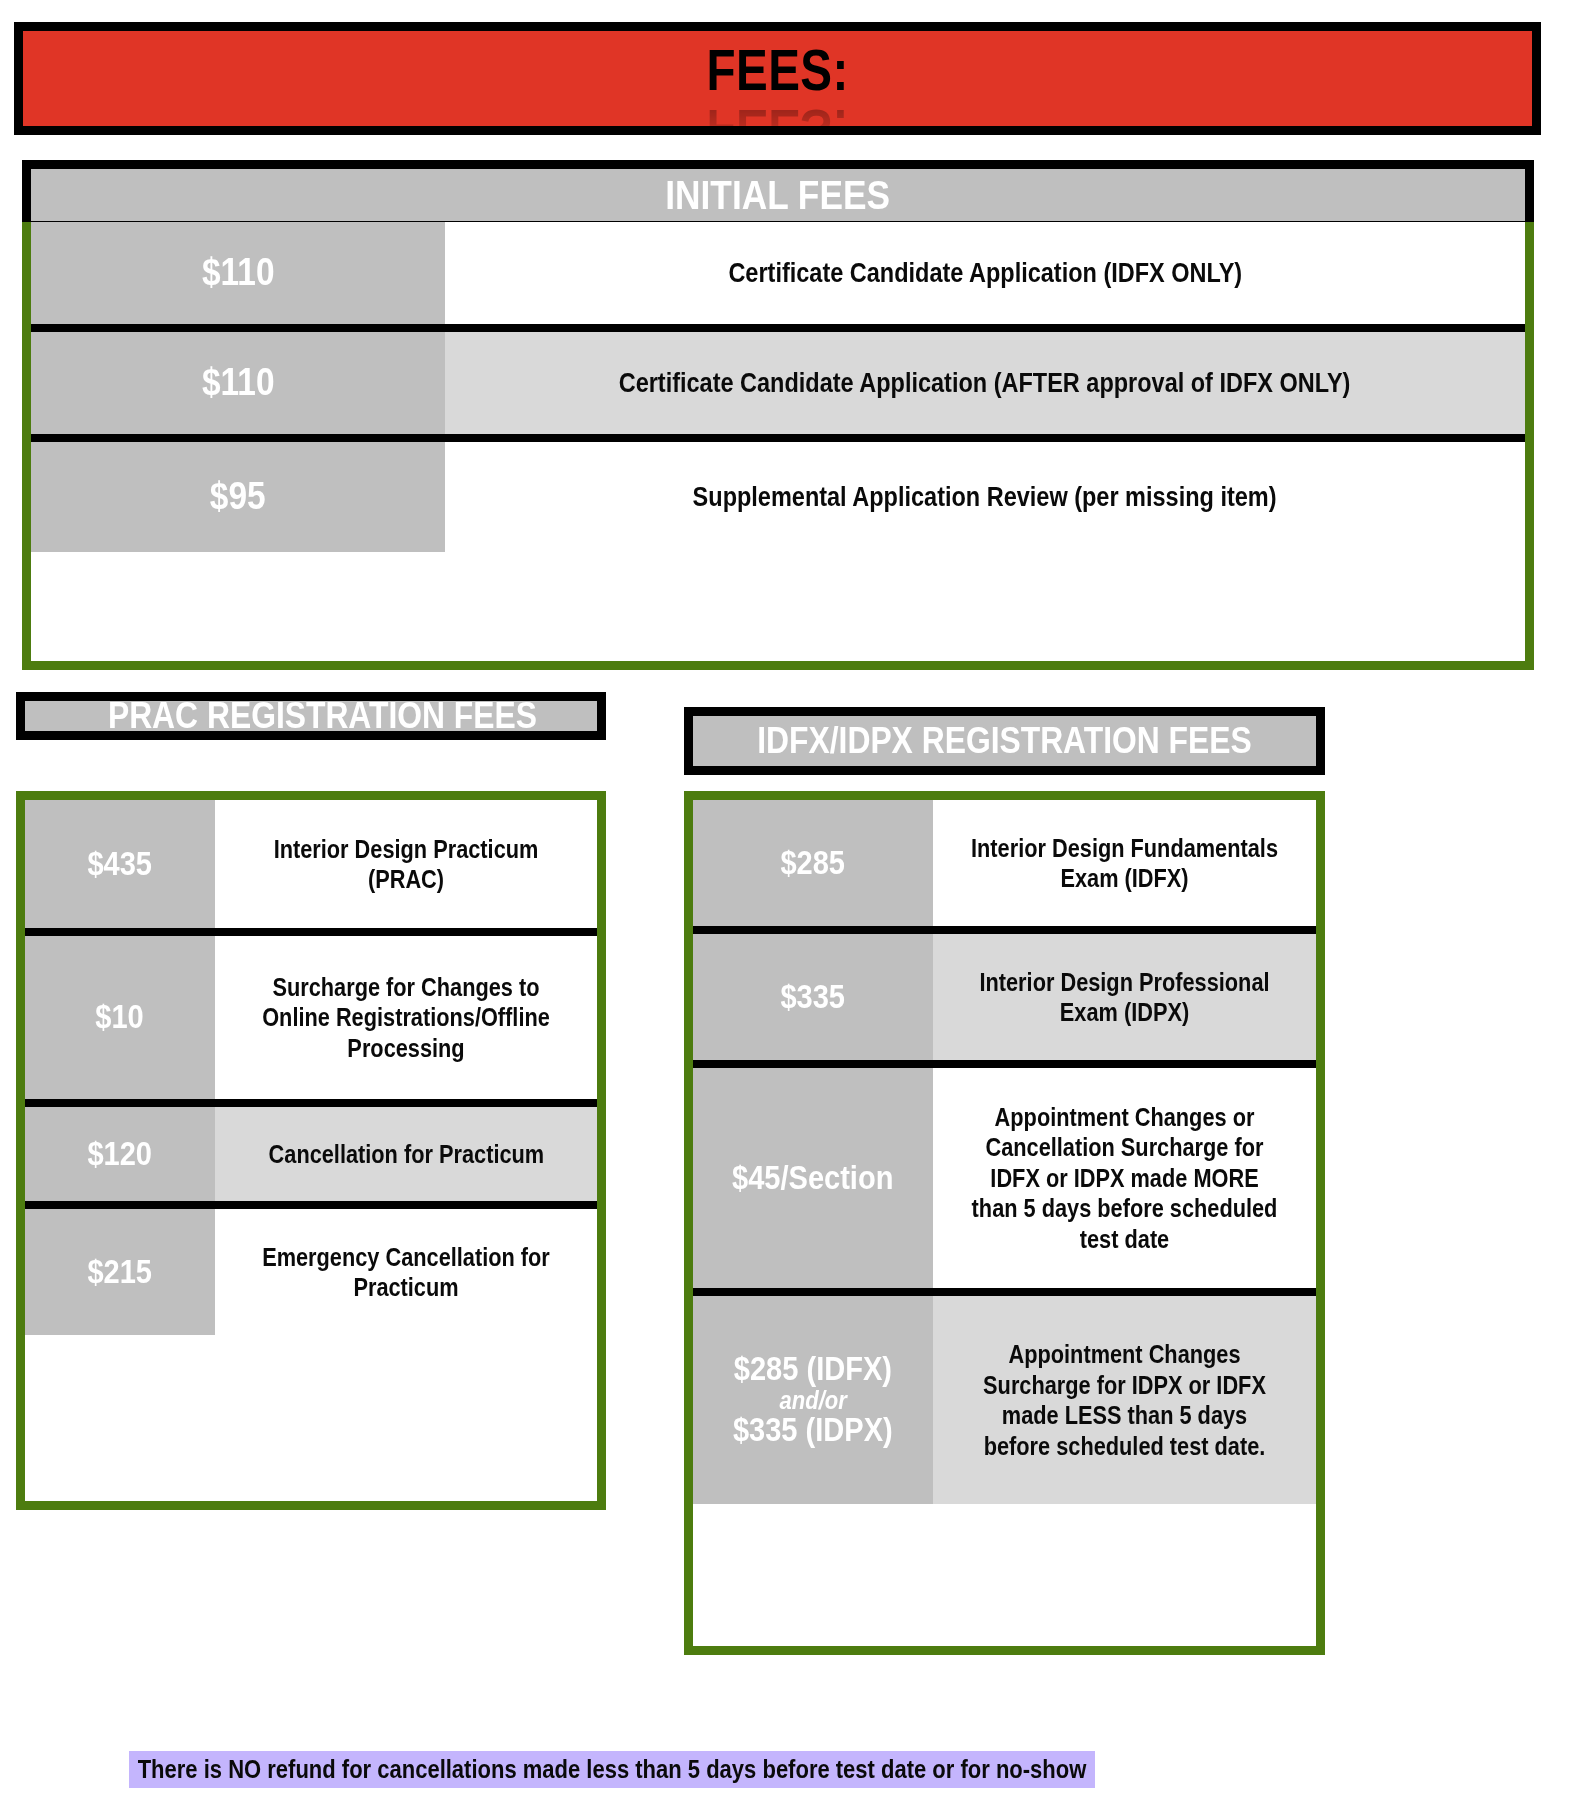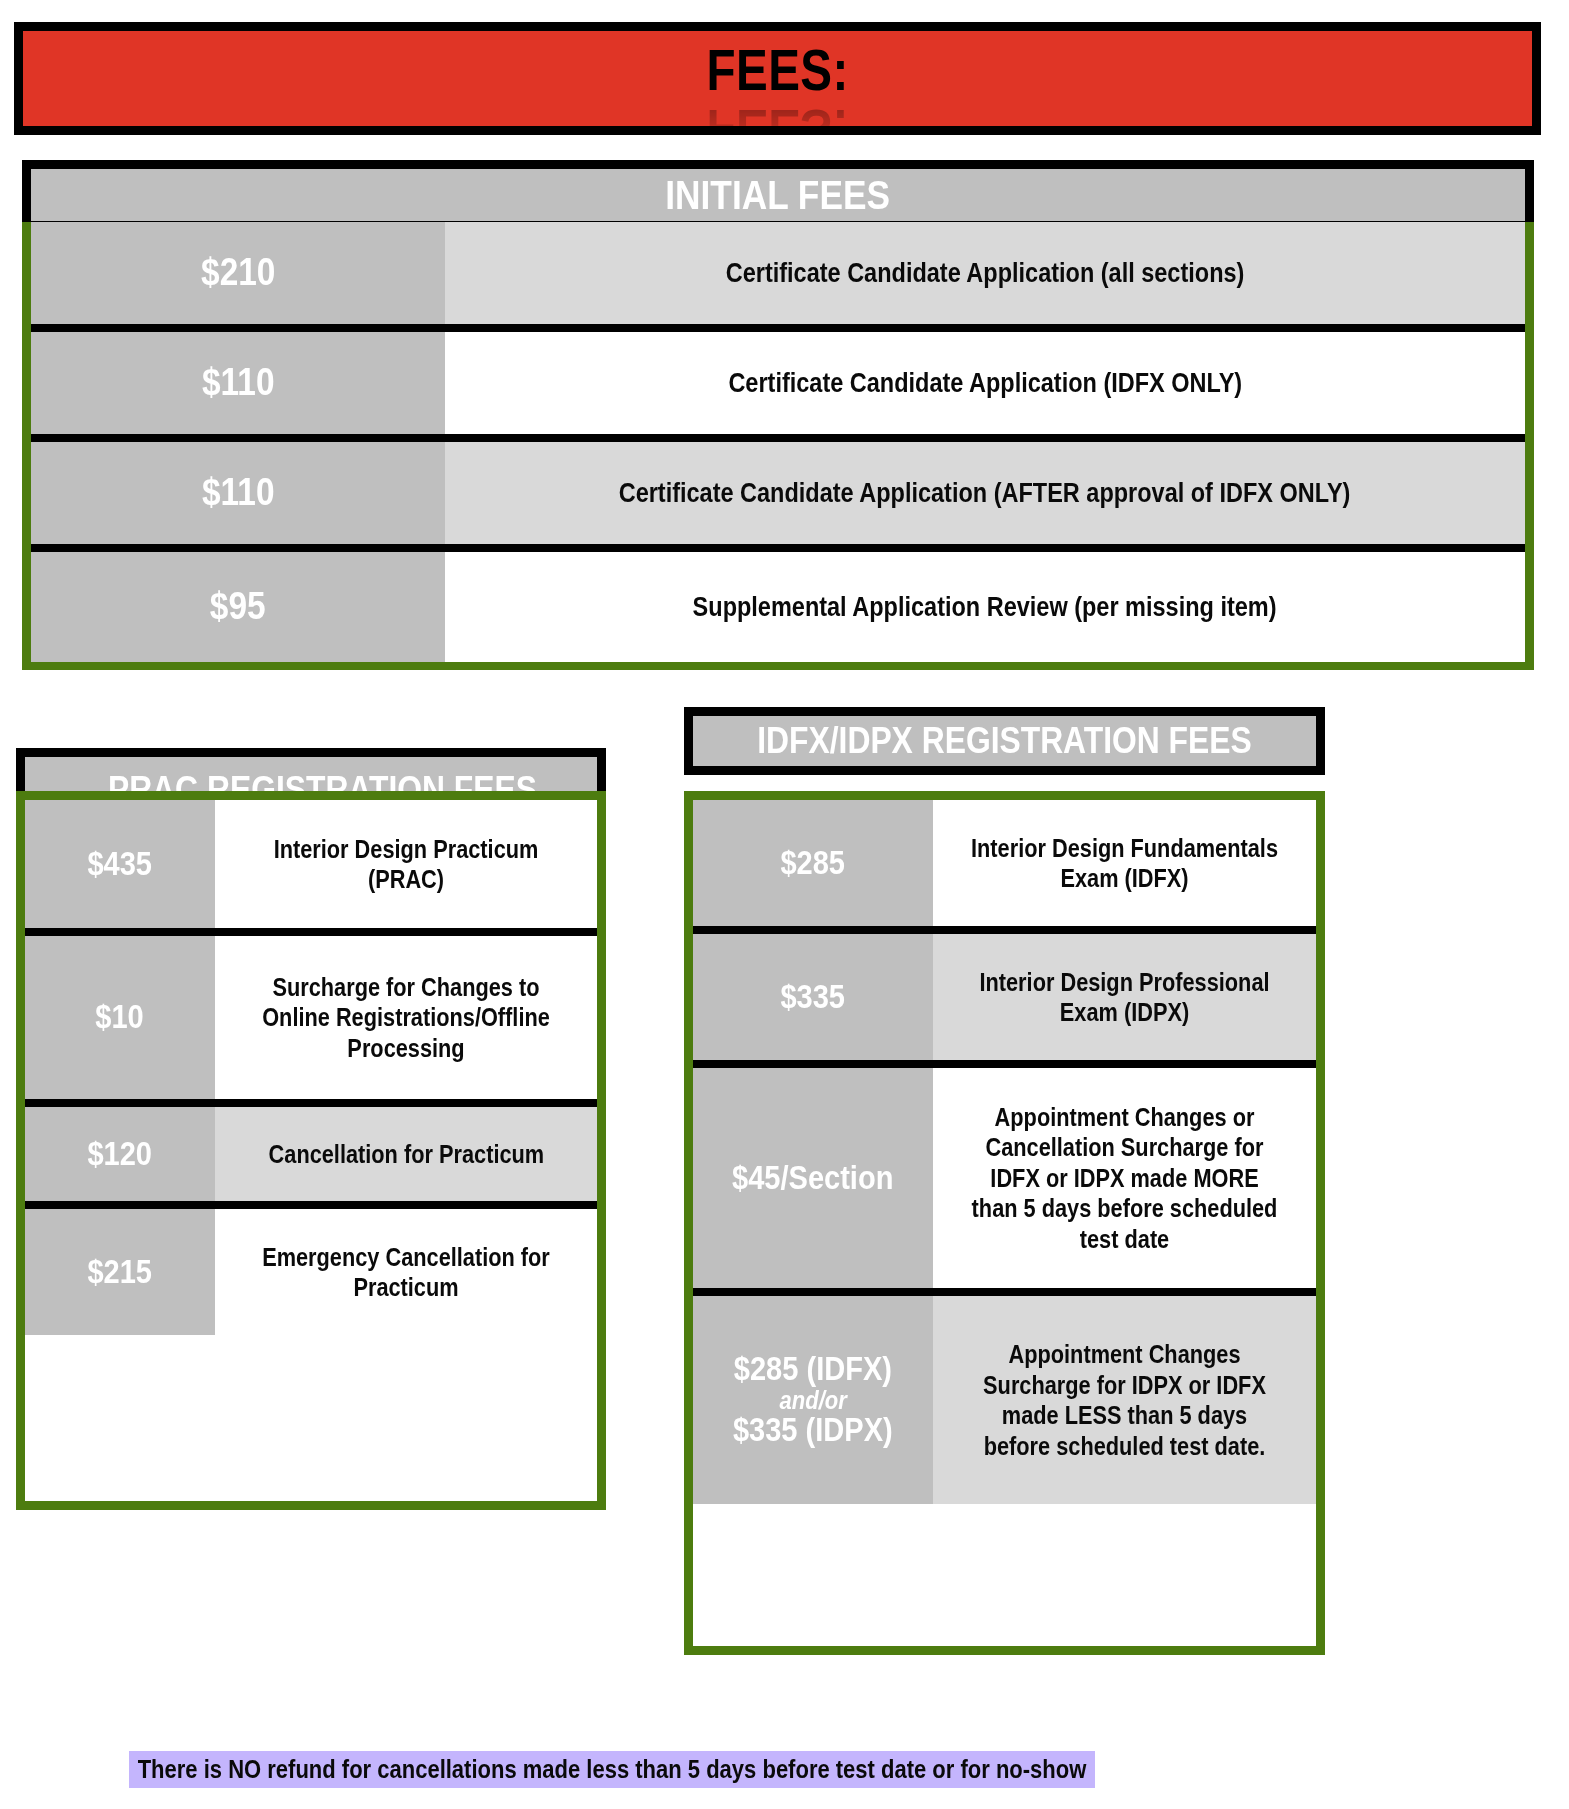--- a/index.html
+++ b/index.html
@@ -160,23 +160,23 @@
     border-top: none;
   }
   #initial-table .fee-row { height: 110px; }
   #initial-table .fee-price { width: 414px; }
   #initial-table .fee-price-text { font-size: 38px; }
   #initial-table .fee-desc-text { font-size: 27px; }
 
   
   #prac-head {
     left: 16px;
-    top: 748px;
+    top: 692px;
     width: 590px;
-    height: 84px;
+    height: 48px;
     padding-left: 22px;
   }
   #prac-head .sec-head-text { font-size: 37px; }
 
   #prac-table {
     left: 16px;
     top: 791px;
     width: 590px;
     height: 719px;
   }
@@ -244,28 +244,20 @@
       <span class="banner-title">FEES:</span>
       <span class="banner-title-reflect">FEES:</span>
     </div>
   </div>
 
   <div class="sec-head" id="initial-head">
     <span class="sec-head-text">INITIAL FEES</span>
   </div>
 
   <div class="table-block" id="initial-table">
-    <div class="fee-row r0">
-      <div class="fee-price">
-        <span class="fee-price-text">$210</span>
-      </div>
-      <div class="fee-desc bg-light">
-        <span class="fee-desc-text">Certificate Candidate Application (all sections)</span>
-      </div>
-    </div>
     <div class="fee-row r1">
       <div class="fee-price">
         <span class="fee-price-text">$110</span>
       </div>
       <div class="fee-desc bg-white">
         <span class="fee-desc-text">Certificate Candidate Application (IDFX ONLY)</span>
       </div>
     </div>
     <div class="fee-row r2">
       <div class="fee-price">

